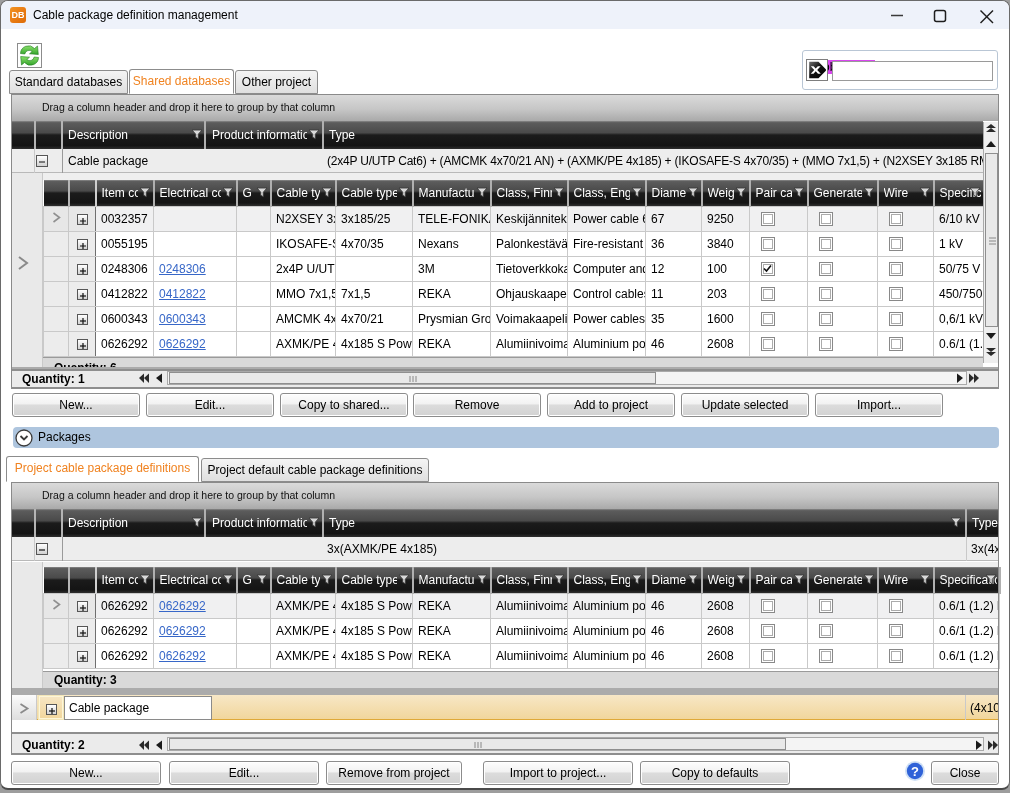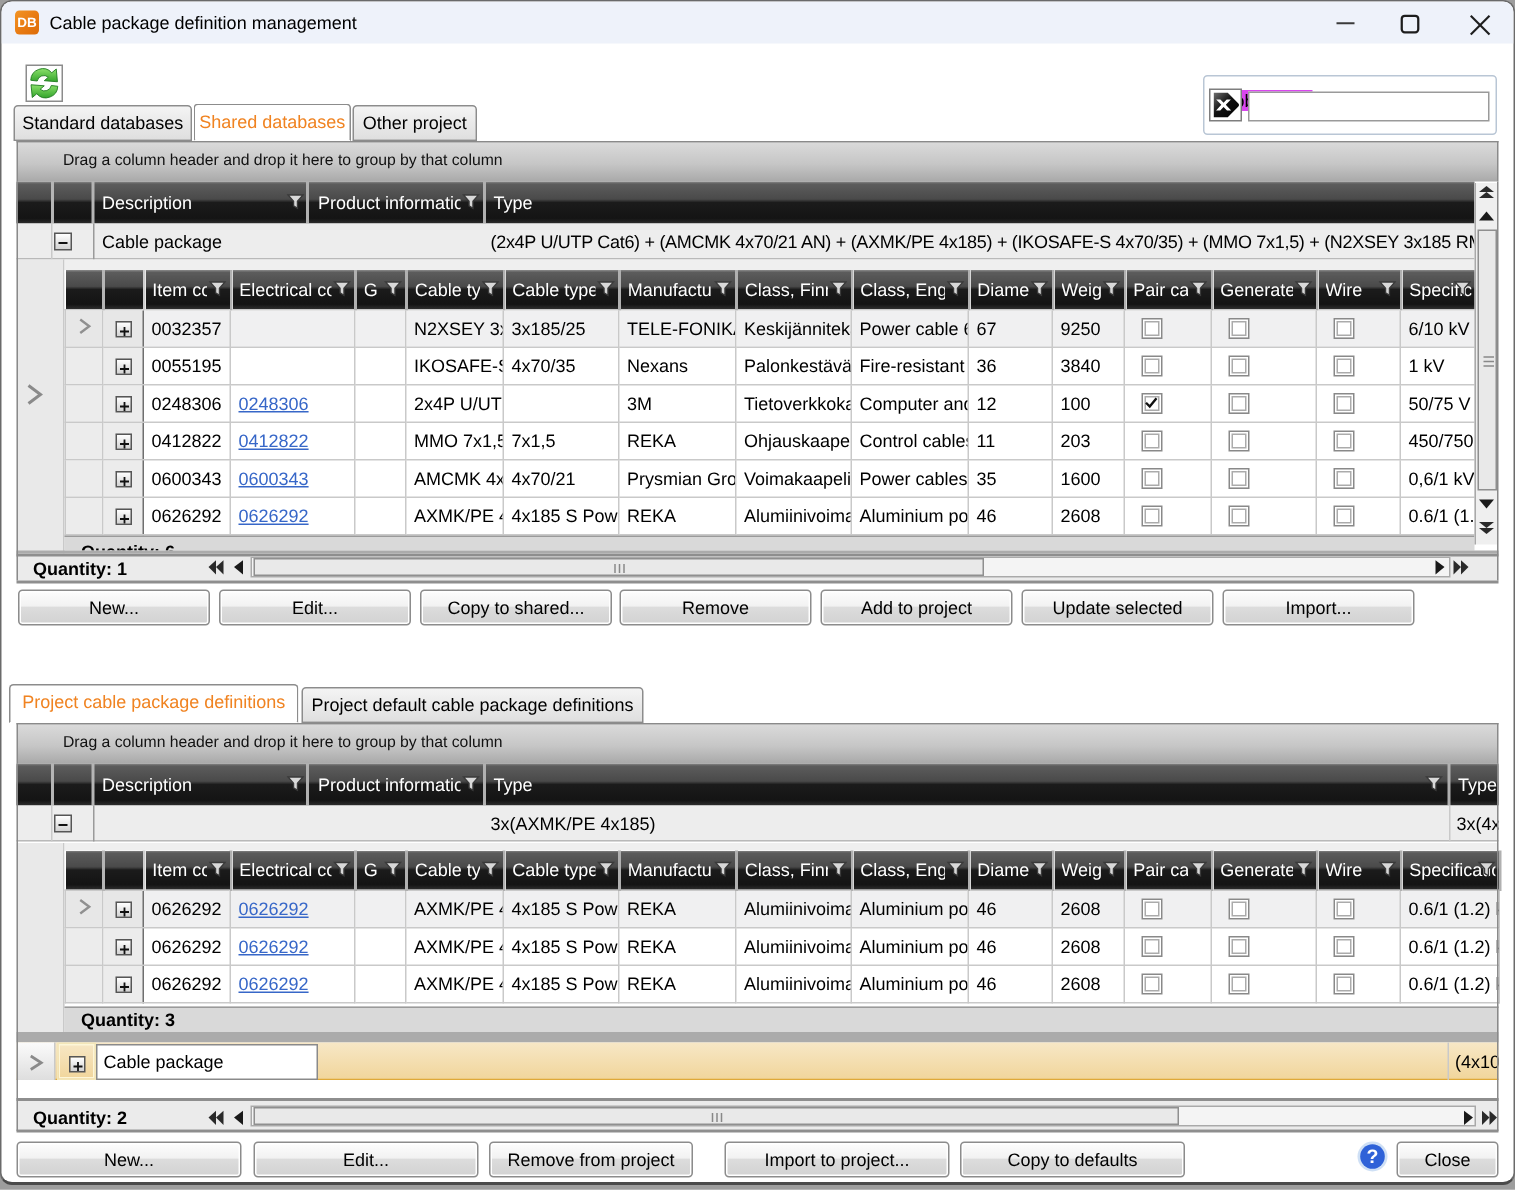--- a/index.html
+++ b/index.html
@@ -456,20 +456,27 @@
   </div>
 
   <div class="btn" style="left:11px;top:392px;width:128px;">New...</div>
   <div class="btn" style="left:145px;top:392px;width:128px;">Edit...</div>
   <div class="btn" style="left:279px;top:392px;width:128px;">Copy to shared...</div>
   <div class="btn" style="left:412px;top:392px;width:128px;">Remove</div>
   <div class="btn" style="left:546px;top:392px;width:128px;">Add to project</div>
   <div class="btn" style="left:680px;top:392px;width:128px;">Update selected</div>
   <div class="btn" style="left:814px;top:392px;width:128px;">Import...</div>
 
+  <div class="abs" style="left:12px;top:426px;width:986px;height:21px;background:#aec5de;border-radius:4px;">
+    <svg class="abs" style="left:2px;top:2px;" width="18" height="18">
+      <circle cx="9" cy="9" r="8" fill="#fff" stroke="#3a3a3a" stroke-width="1.3"></circle>
+      <polyline points="5.5,7 9,10.5 12.5,7" fill="none" stroke="#3a3a3a" stroke-width="1.8"></polyline>
+    </svg>
+    <div class="abs" style="left:25px;top:3px;">Packages</div>
+  </div>
 
   <div class="tab tabsel" style="left:5px;top:455px;width:193px;height:26px;">Project cable package definitions</div>
   <div class="tab" style="left:200px;top:457px;width:228px;height:24px;">Project default cable package definitions</div>
 
   <div id="grid2" class="abs" style="left:10px;top:480px;width:988px;height:274px;">
     <div class="abs dragband" style="left:0;top:1px;width:988px;height:27px;">
       <div style="padding:6px 0 0 30px;">Drag a column header and drop it here to group by that column</div>
     </div>
 
     <div class="abs dhdr" style="left:0;top:28px;width:988px;height:28px;"></div>

